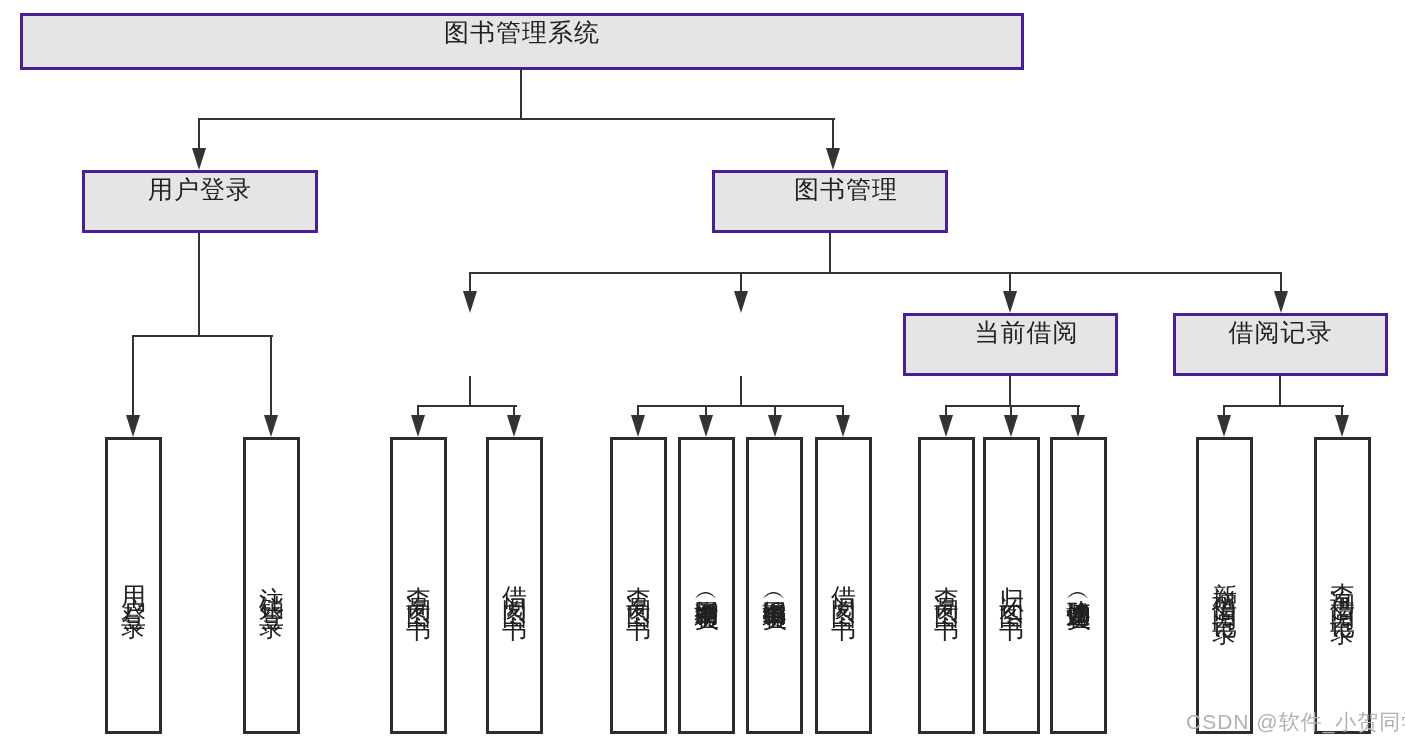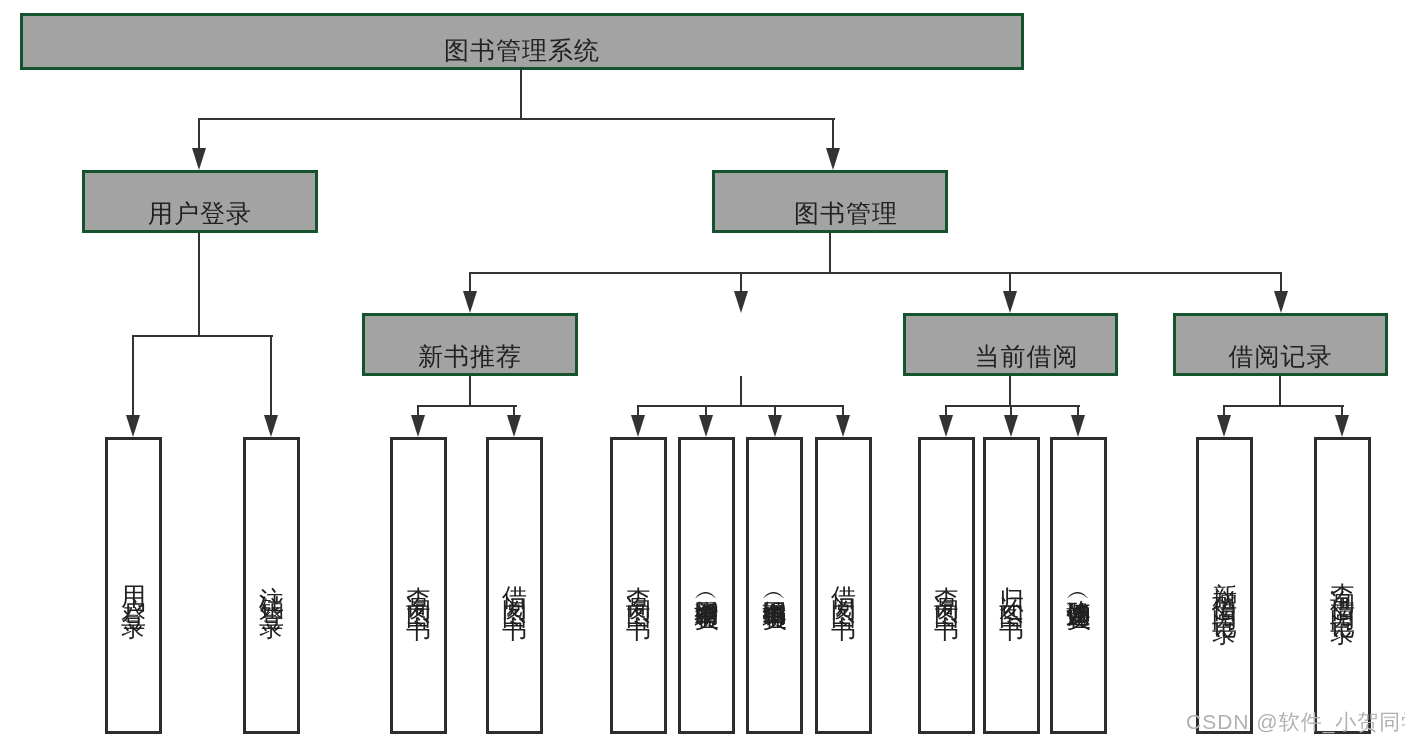--- a/index.html
+++ b/index.html
@@ -2,22 +2,22 @@
 <html><head>
 <meta charset="utf-8">
 <style>
   html,body{margin:0;padding:0;background:#ffffff;}
   .canvas{
     position:relative;width:1405px;height:747px;background:#ffffff;overflow:hidden;
     font-family:"Liberation Sans","DejaVu Sans",sans-serif;
   }
   
   .node{
-    position:absolute;box-sizing:border-box;border:3px solid #14532d;background:#a3a3a3;
-    display:flex;align-items:flex-end;justify-content:center;
+    position:absolute;box-sizing:border-box;border:3px solid #4c1d95;background:#e5e5e5;
+    display:flex;align-items:flex-start;justify-content:center;
     font-size:25px;color:#212121;letter-spacing:1px;white-space:nowrap;
   }
   
   .vnode{
     position:absolute;box-sizing:border-box;border:3px solid #2d2d2d;background:#ffffff;
     top:437px;height:297px;width:57px;
     display:flex;align-items:center;justify-content:center;
   }
   .vnode span{
     writing-mode:vertical-rl;text-orientation:mixed;
@@ -48,23 +48,20 @@
   </div>
 
   <div class="node" style="left:82px;top:170px;width:236px;height:63px;">
     <span>用户登录</span>
   </div>
 
   <div class="node" style="left:712px;top:170px;width:236px;height:63px;padding-left:32px;">
     <span>图书管理</span>
   </div>
 
-  <div class="node" style="left:362px;top:313px;width:216px;height:63px;">
-    <span>新书推荐</span>
-  </div>
 
 
   <div class="node" style="left:903px;top:313px;width:215px;height:63px;padding-left:32px;">
     <span>当前借阅</span>
   </div>
 
   <div class="node" style="left:1173px;top:313px;width:215px;height:63px;">
     <span>借阅记录</span>
   </div>
 

